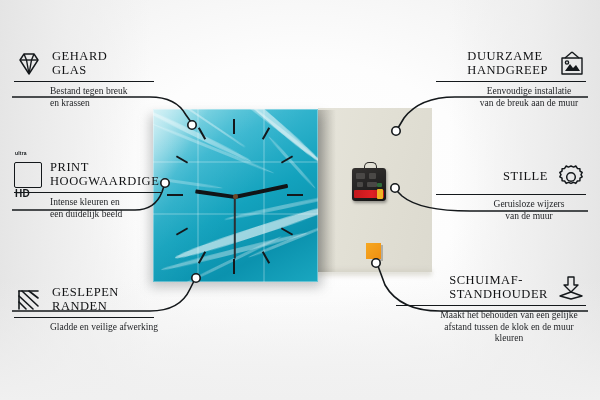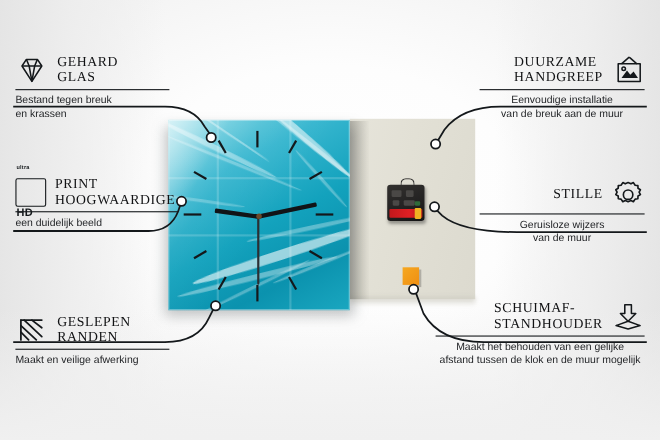--- a/index.html
+++ b/index.html
@@ -88,22 +88,22 @@
   .c-head{display:flex;align-items:center;gap:8px;}
   .c-head.right{flex-direction:row;justify-content:flex-end;}
   .c-title{
     font-family:"Liberation Serif", serif;
     font-weight:400;font-size:12.5px;line-height:13.5px;
     letter-spacing:.55px;color:#111214;text-transform:uppercase;
   }
   .c-title.ralign{text-align:left;}
   .c-rule{height:1px;background:#14181b;margin:4px 0 4px 0;}
   .c-sub{
-    font-family:Liberation Sans, sans-serif;
-    font-size:9.5px;line-height:11.5px;color:#232528;
+    font-family:Liberation Serif, serif;
+    font-size:9.5px;line-height:11.5px;color:#232528;margin-left:36px;
   }
   .c-sub.ralign{text-align:center;}
   .ic{flex:0 0 auto;display:block;}
   .hdbox{
     width:26px;height:24px;border:1.6px solid #14181b;border-radius:2px;
     display:flex;flex-direction:column;align-items:flex-start;justify-content:center;line-height:1;gap:32px;
   }
   .hd-small{font-family:"Liberation Sans",sans-serif;font-size:5px;font-weight:700;letter-spacing:.2px;color:#14181b;}
   .hd-big{font-family:"Liberation Sans",sans-serif;font-size:10px;font-weight:700;letter-spacing:.2px;color:#14181b;margin-top:1px;}
 </style>
@@ -229,20 +229,21 @@
       <div class="hdbox">
         <span class="hd-small">ultra</span>
         <span class="hd-big">HD</span>
       </div>
       <div>
         <div class="c-title">PRINT</div>
         <div class="c-title">HOOGWAARDIGE</div>
       </div>
     </div>
     <div class="c-rule" style="width:148px;"></div>
+    <div class="c-sub">Intense kleuren en</div>
     <div class="c-sub">een duidelijk beeld</div>
   </div>
 
   <div class="callout" style="left:14px;top:286px;width:150px;">
     <div class="c-head">
       <svg class="ic" width="30" height="26" viewBox="0 0 30 26">
         <g stroke="#14181b" stroke-width="1.6" stroke-linecap="round">
           <path d="M5,4 L24,4"></path>
             <path d="M5,4 L5,22"></path>
           <path d="M5,9 L19,22"></path>
@@ -250,21 +251,21 @@
             <path d="M5,15 L12,22"></path>
             <path d="M15,4 L24,11"></path>
         </g>
       </svg>
       <div>
         <div class="c-title">GESLEPEN</div>
         <div class="c-title">RANDEN</div>
       </div>
     </div>
     <div class="c-rule" style="width:140px;"></div>
-    <div class="c-sub">Maakt en veilige afwerking</div>
+    <div class="c-sub">Gladde en veilige afwerking</div>
   </div>
 
   <div class="callout" style="left:436px;top:50px;width:150px;">
     <div class="c-head right">
       <div>
         <div class="c-title ralign">DUURZAME</div>
         <div class="c-title ralign">HANDGREEP</div>
       </div>
       <svg class="ic" width="30" height="26" viewBox="0 0 30 26">
         <g fill="none" stroke="#14181b" stroke-width="1.4" stroke-linejoin="round">
@@ -306,16 +307,16 @@
       </div>
       <svg class="ic" width="30" height="26" viewBox="0 0 30 26">
         <g fill="none" stroke="#14181b" stroke-width="1.4" stroke-linejoin="round">
           <path d="M12,2 L18,2 L18,10 L22,10 L15,17 L8,10 L12,10 Z"></path>
           <path d="M15,17 L26,21 L15,24 L4,21 Z"></path>
         </g>
       </svg>
     </div>
     <div class="c-rule" style="width:190px;"></div>
     <div class="c-sub ralign">Maakt het behouden van een gelijke</div>
-    <div class="c-sub ralign">afstand tussen de klok en de muur mogelijk</div>
+    <div class="c-sub ralign">afstand tussen de klok en de muur kleuren</div>
   </div>
 
 </div>
 
 </body></html>

